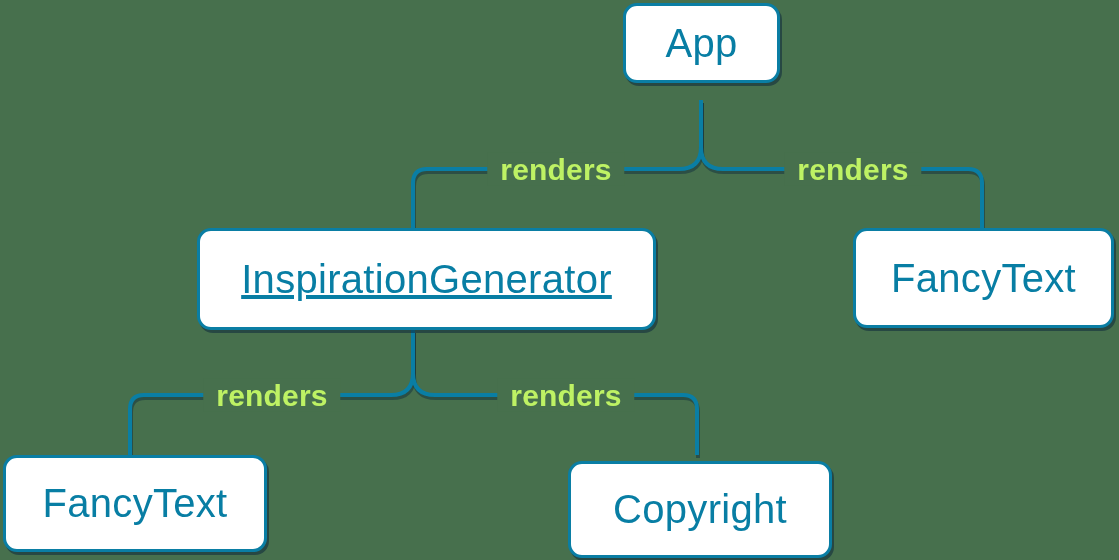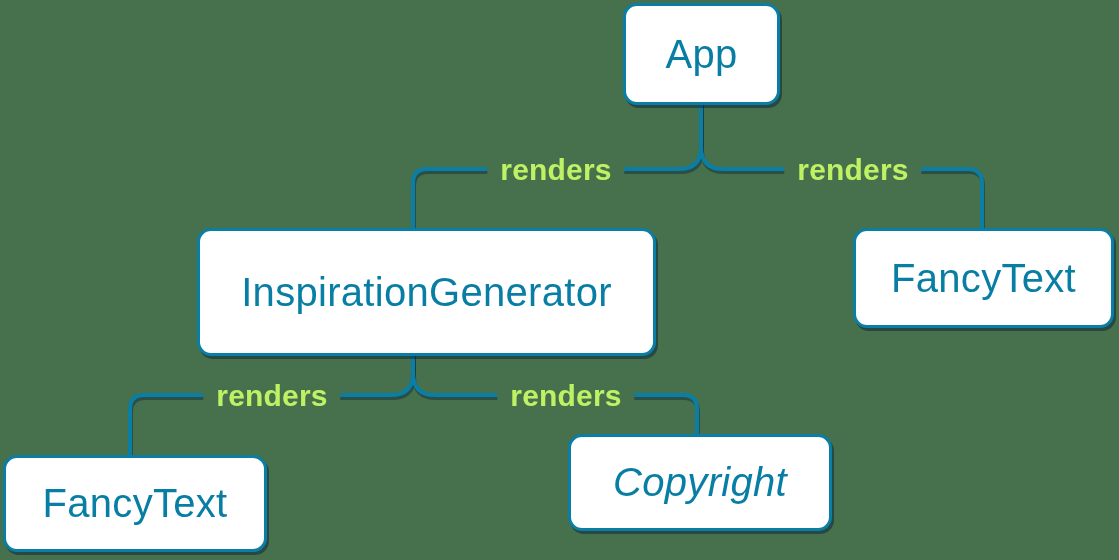--- a/index.html
+++ b/index.html
@@ -31,25 +31,25 @@
     display: flex;
     align-items: center;
     justify-content: center;
     color: #087ea4;
     font-size: 40px;
     font-weight: 500;
     letter-spacing: 0.3px;
     box-sizing: border-box;
     white-space: nowrap;
   }
-  .node-app               { left: 623px; top: 3px;   width: 157px; height: 102px;  }
-  .node-inspiration       { left: 197px; top: 228px; width: 459px; height: 128px; }
+  .node-app               { left: 623px; top: 3px;   width: 157px; height: 80px;  }
+  .node-inspiration       { left: 197px; top: 228px; width: 459px; height: 102px; text-decoration: underline; }
   .node-fancy-text-top    { left: 853px; top: 228px; width: 261px; height: 100px; }
   .node-fancy-text-bottom { left: 3px;   top: 455px; width: 264px; height: 97px;  }
-  .node-copyright         { left: 568px; top: 434px; width: 264px; height: 97px; font-style: italic;  }
+  .node-copyright         { left: 568px; top: 461px; width: 264px; height: 97px;  }
 
   .edge-label {
     position: absolute;
     transform: translate(-50%, -50%);
     background: #47704d;
     color: #bef264;
     font-size: 30px;
     font-weight: 700;
     letter-spacing: 0.2px;
     padding: 0 13px;

